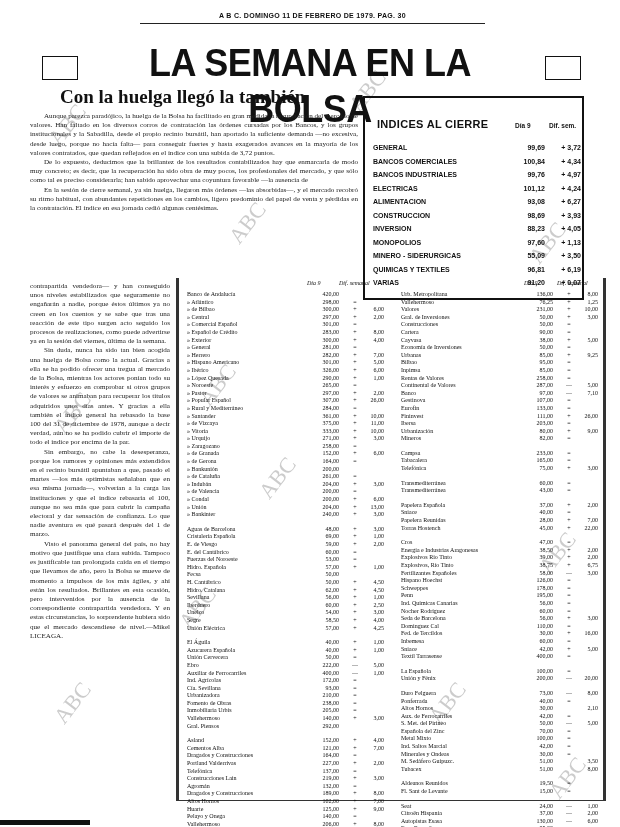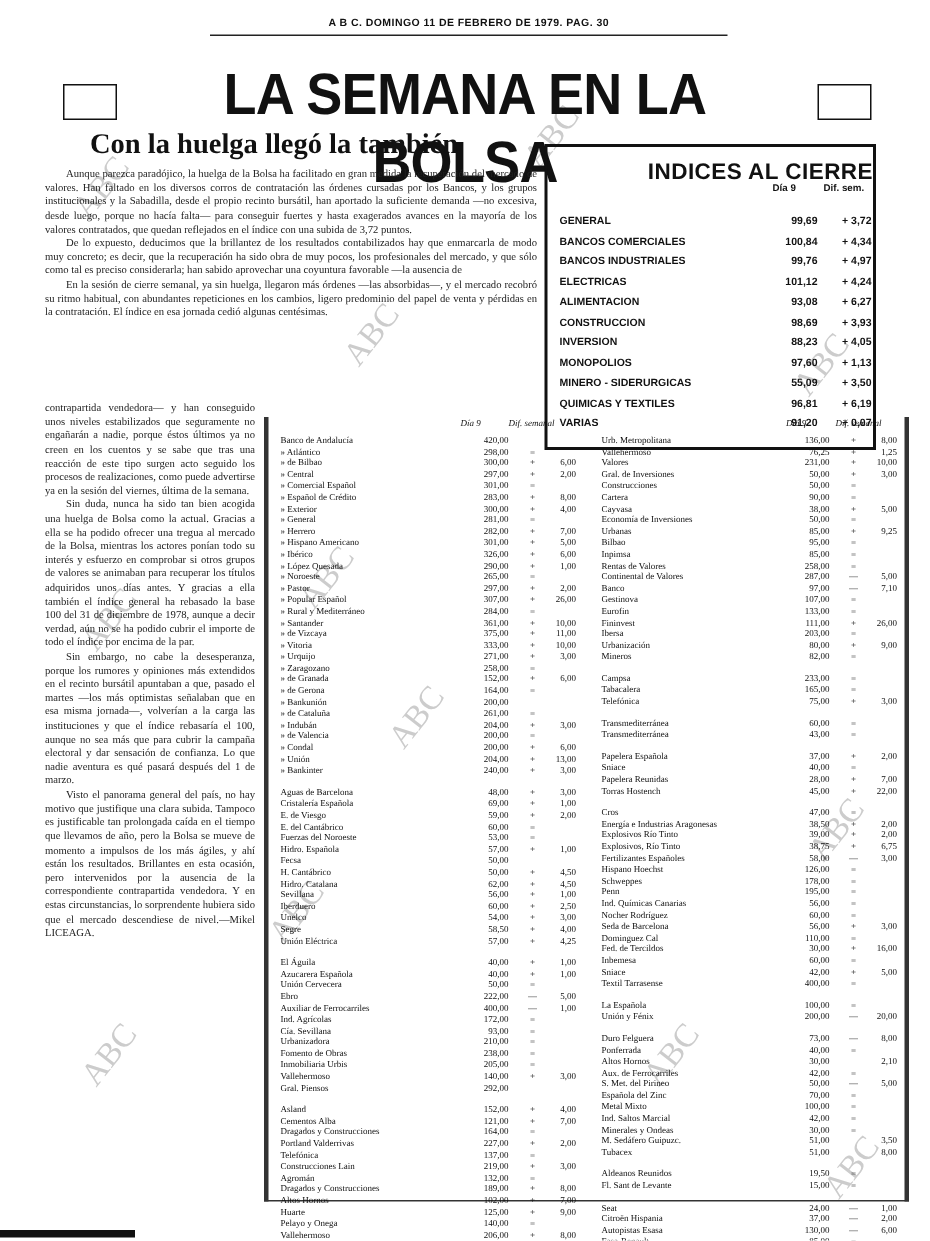--- a/index.html
+++ b/index.html
@@ -6,23 +6,23 @@
   body { width:620px; height:827px; background:#ffffff; position:relative; overflow:hidden; font-family:"Liberation Sans", sans-serif; color:#111; }
   .hdr-line { position:absolute; left:140px; top:12px; width:345px; text-align:center; font-size:7px; font-weight:bold; letter-spacing:0.3px; }
   .hdr-rule { position:absolute; left:140px; top:23px; width:345px; height:1px; background:#222; }
   .box-l, .box-r { position:absolute; top:56px; width:34px; height:22px; border:1.5px solid #111; }
   .box-l { left:42px; } .box-r { left:545px; }
   .title { position:absolute; left:110px; top:44px; width:400px; text-align:center; font-family:"Liberation Sans", sans-serif; font-weight:bold; font-size:36px; letter-spacing:-0.5px; transform:scaleY(1.08); }
   .subtitle { position:absolute; left:60px; top:86px; font-family:"Liberation Serif", serif; font-weight:bold; font-size:19px; }
   .article { font-family:"Liberation Serif", serif; font-size:7.1px; line-height:9.2px; text-align:justify; color:#222; position:absolute; }
   .article p { margin:0; text-indent:14px; }
   .a1 { left:30px; top:112px; width:328px; }
-  .a2 { left:30px; top:268px; width:140px; }
+  .a2 { left:30px; top:282px; width:140px; }
   .indices { position:absolute; left:363px; top:96px; width:217px; height:200px; border:2px solid #111; }
-  .indices h3 { margin:0; position:absolute; top:8px; left:0; width:100%; text-align:right; font-size:15px; font-weight:bold; letter-spacing:0.3px; }
+  .indices h3 { margin:12px; position:absolute; top:8px; left:0; width:100%; text-align:left; font-size:11px; font-weight:bold; letter-spacing:0.3px; }
   .ihead { position:absolute; top:24px; font-size:6.5px; font-weight:bold; }
   .irow { position:absolute; left:8px; width:205px; height:11px; font-size:7px; font-weight:bold; }
   .irow .nm { position:absolute; left:0; white-space:nowrap; }
   .irow .v { position:absolute; left:140px; width:32px; text-align:right; }
   .irow .d { position:absolute; left:178px; width:30px; text-align:right; }
   .tbl { position:absolute; left:176px; top:278px; width:424px; height:522px; border-left:3px solid #333; border-right:3px solid #333; border-bottom:1.5px solid #333; }
   .tbl .th { position:absolute; top:2px; font-size:6px; font-style:italic; font-family:"Liberation Serif", serif; }
   .col { position:absolute; top:13px; font-family:"Liberation Serif", serif; font-size:6px; line-height:7.6px; }
   .col .r { position:relative; height:7.6px; white-space:nowrap; }
   .col .r .n { position:absolute; left:0; }

